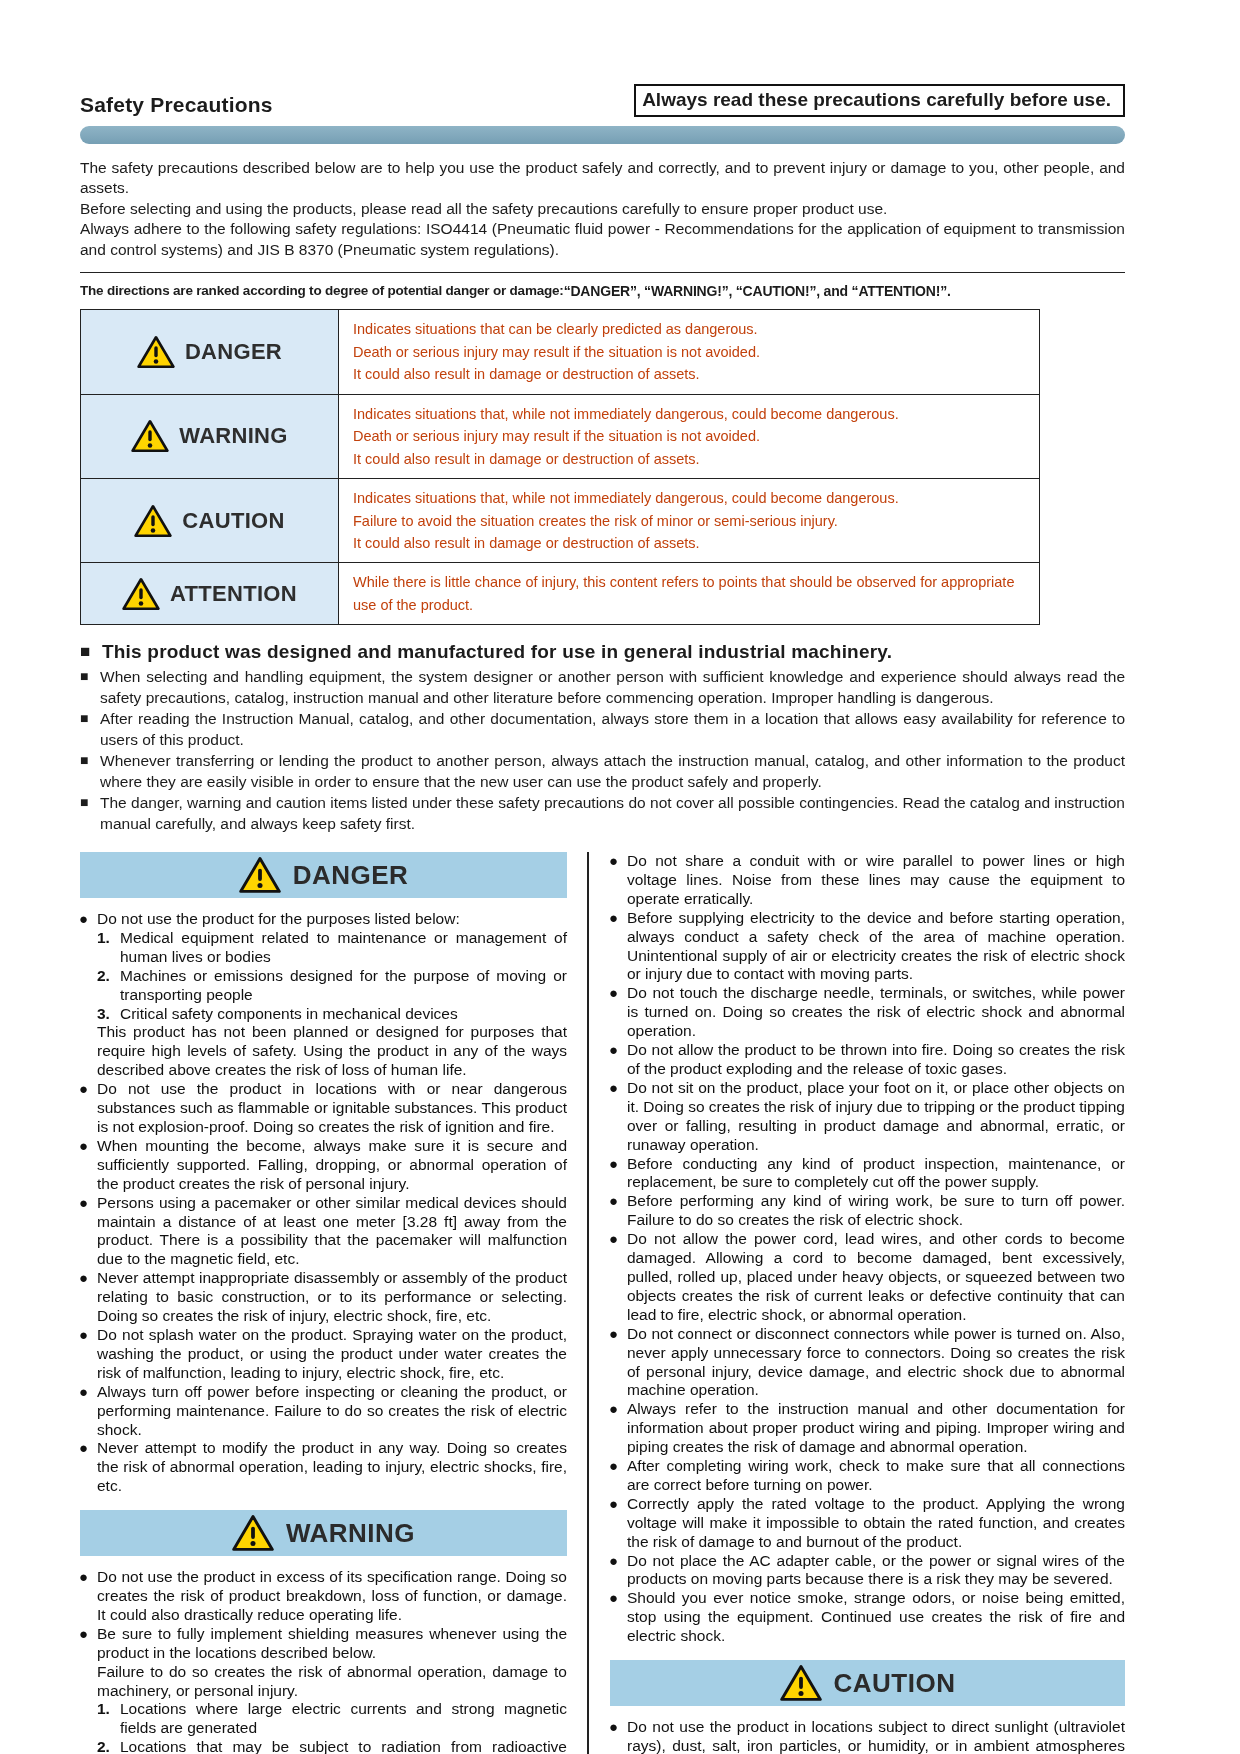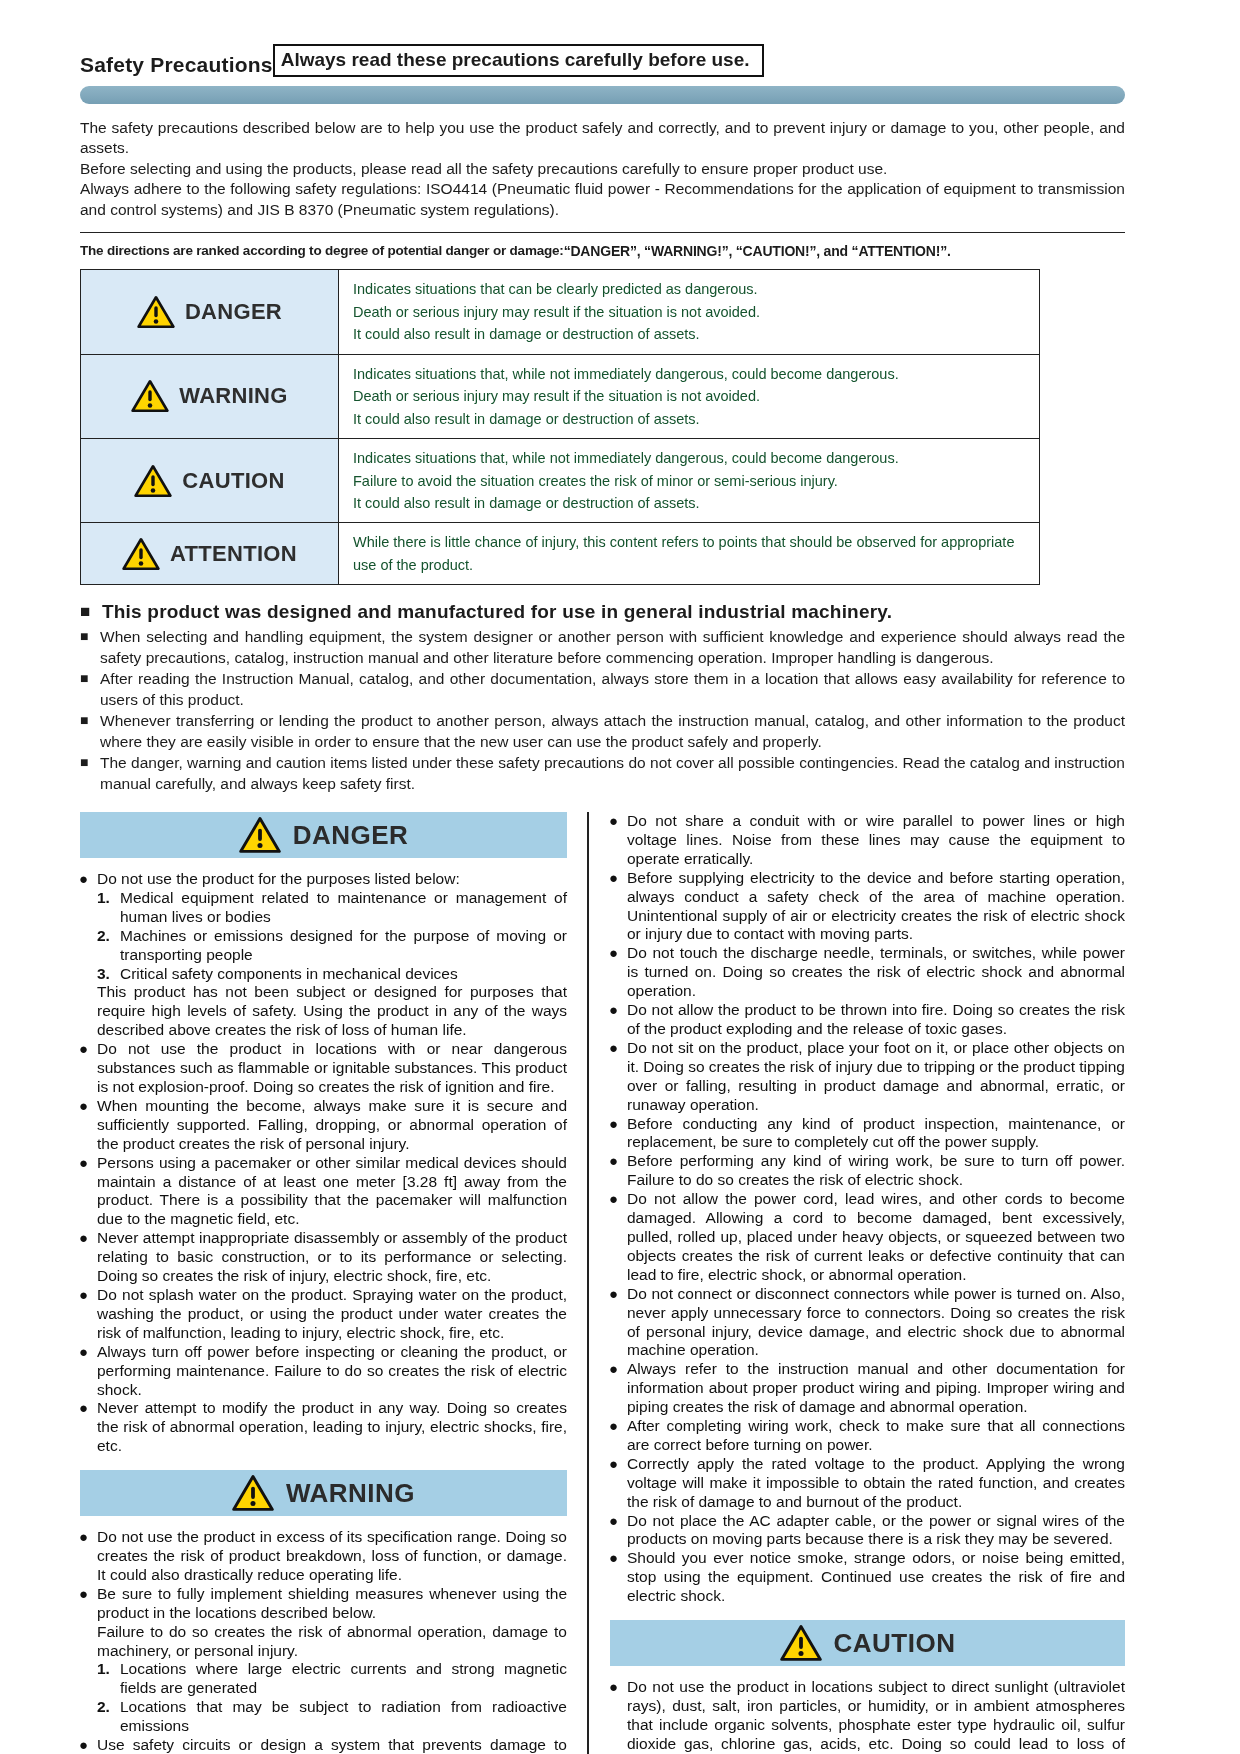--- a/index.html
+++ b/index.html
@@ -6,21 +6,21 @@
   html,body { background:#ffffff; }
   body {
     width:1240px; min-height:1754px;
     font-family:"Liberation Sans", sans-serif;
     color:#1c1c1c;
     position:relative;
   }
   .page { padding:44px 115px 10px 80px; }
 
   
-  .hdr { display:flex; align-items:flex-end; }
+  .hdr { display:flex; justify-content:space-between; align-items:flex-end;margin-top:40px; }
   .hdr-title { font-size:21px; font-weight:bold; letter-spacing:0.2px; }
   .hdr-notice {
     border:2px solid #111; padding:3px 12px 4px 6px;
     font-size:19px; font-weight:bold; white-space:nowrap;
   }
   .hdr-bar {
     margin-top:9px; height:18px; border-radius:9px;
     background:linear-gradient(#8fb4c6,#769fb4);
   }
 
@@ -35,21 +35,21 @@
   .ranking .lvl { font-size:14px; font-weight:bold; letter-spacing:-0.2px; }
 
   
   table.sev { border-collapse:collapse; margin-top:10px; width:960px; }
   table.sev td { border:1.5px solid #222; vertical-align:middle; }
   td.sev-cell {
     width:258px; background:#d9e9f6; text-align:center; padding:10px 6px;
   }
   .sev-inner { display:flex; align-items:center; justify-content:center; gap:10px; }
   .sev-label { font-size:22px; font-weight:bold; color:#2e2e2e; letter-spacing:0.3px; }
-  td.desc-cell { padding:8px 14px; font-size:14.5px; color:#14532d; line-height:1.55; }
+  td.desc-cell { padding:8px 14px; font-size:14.5px; color:#c2410c; line-height:1.55; }
 
   
   .gen { margin-top:16px; }
   .gen-heading {
     font-size:19px; font-weight:bold; letter-spacing:0.2px;
     position:relative; padding-left:22px; margin-bottom:4px;
   }
   .gen-heading .sq { position:absolute; left:0; top:1px; font-size:17px; }
   .gen-list .li { position:relative; padding-left:20px; font-size:15.5px; line-height:1.32; text-align:justify; }
   .gen-list .li .marker { position:absolute; left:0; top:0; font-size:14px; }
@@ -237,21 +237,21 @@
           </div>
           <div class="li num">
             <span class="marker">2.</span>
             <span class="litext">Machines or emissions designed for the purpose of moving or transporting people</span>
           </div>
           <div class="li num">
             <span class="marker">3.</span>
             <span class="litext">Critical safety components in mechanical devices</span>
           </div>
           <div class="li plain">
-            <span class="litext">This product has not been subject or designed for purposes that require high levels of safety. Using the product in any of the ways described above creates the risk of loss of human life.</span>
+            <span class="litext">This product has not been planned or designed for purposes that require high levels of safety. Using the product in any of the ways described above creates the risk of loss of human life.</span>
           </div>
           <div class="li bullet">
             <span class="marker">●</span>
             <span class="litext">Do not use the product in locations with or near dangerous substances such as flammable or ignitable substances.  This product is not explosion-proof. Doing so creates the risk of ignition and fire.</span>
           </div>
           <div class="li bullet">
             <span class="marker">●</span>
             <span class="litext">When mounting the become, always make sure it is secure and sufficiently supported.  Falling, dropping, or abnormal operation of the product creates the risk of personal injury.</span>
           </div>
           <div class="li bullet">

